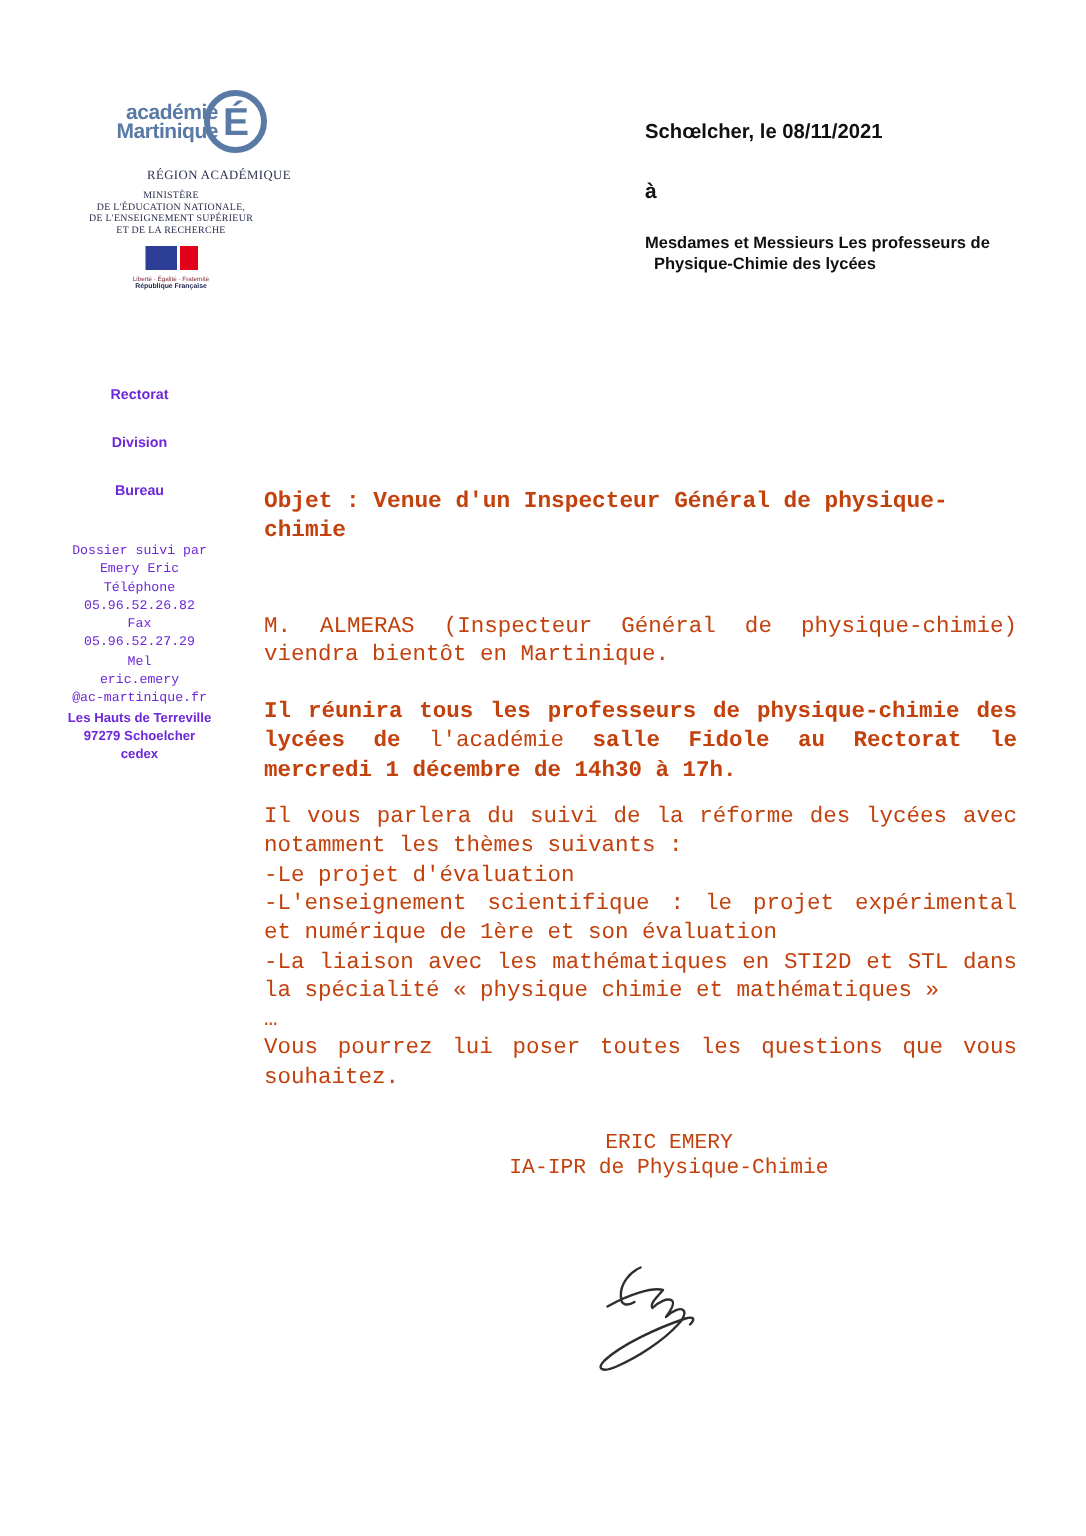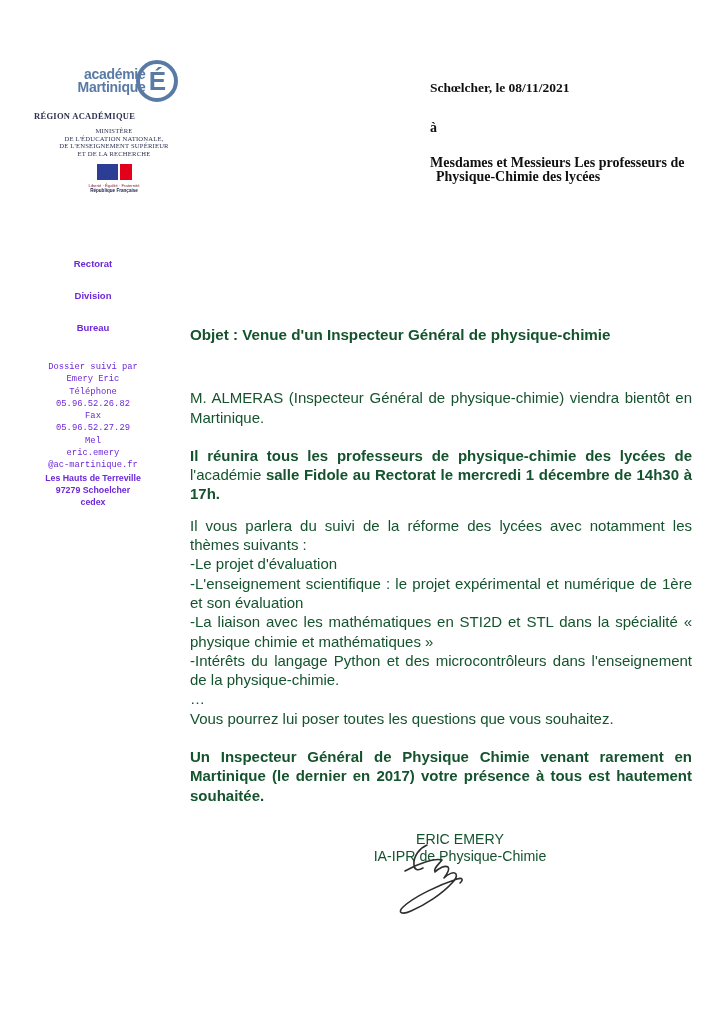--- a/index.html
+++ b/index.html
@@ -17,62 +17,62 @@
     text-align:right; font-weight:bold; font-size:14px; line-height:13px;
     letter-spacing:-0.3px; margin-right:-9px; position:relative; z-index:2;
   }
   .logo-circle {
     width:42px; height:42px; border-radius:50%;
     display:flex; align-items:center; justify-content:center;
     font-weight:bold; font-size:26px; position:relative; z-index:1;
     background:#fff;
   }
   .region-line {
-    margin-top:9px; text-align:left;
-    font-family:"Liberation Serif", serif; font-weight:bold;
+    margin-top:9px; text-align:right;
+    font-family:"Liberation Serif", serif; font-weight:normal;
     font-size:8.5px; letter-spacing:0.3px;
   }
   .ministry-lines {
     margin-top:6px; text-align:center;
     font-family:"Liberation Serif", serif;
     font-size:6.6px; line-height:7.6px; letter-spacing:0.2px;
   }
   .emblem { margin-top:7px; text-align:center; }
   .flag { display:inline-flex; gap:2px; vertical-align:top; }
   .flag-blue { width:21px; height:16px; }
   .flag-red  { width:12px; height:16px; }
   .emblem-motto { font-size:4.2px; color:#7a2430; line-height:5px; margin-top:1px; }
   .emblem-republique { font-size:4.6px; font-weight:bold; color:#23284f; line-height:5.5px; }
 
   
   .header-right {
     position:absolute; left:430px; top:80px; width:280px;
-    font-family:Liberation Serif, serif; color:#101010;
+    font-family:Liberation Sans, sans-serif; color:#101010;
   }
   .date-line { font-weight:bold; font-size:13.5px; }
   .sender-block { margin-top:30px; font-weight:bold; font-size:13px; line-height:15.5px; }
   .sender-block .indent { padding-left:5px; }
   .to-label { margin-top:24px; font-weight:bold; font-size:14px; }
-  .recipient-block { margin-top:20px; font-weight:bold; font-size:14px; line-height:14px; }
+  .recipient-block { margin-top:20px; font-weight:bold; font-size:11px; line-height:14px; }
   .recipient-block .indent { padding-left:6px; }
 
   
   .sidebar {
     position:absolute; left:40px; top:258px; width:106px;
     text-align:center; color:#6d28d9;
   }
   .sb-head { font-weight:bold; font-size:9.5px; }
   .sb-head + .sb-head { margin-top:21px; }
   .sb-dossier { margin-top:28px; font-size:8.8px; line-height:12.3px;font-family:Liberation Mono, monospace; }
   .sb-address { font-weight:bold; font-size:8.8px; line-height:12.3px; }
 
   
   .main {
-    position:absolute; left:190px; top:325px; width:502px;
-    font-size:15px; line-height:19.3px; color:#14532d;
+    position:absolute; left:176px; top:325px; width:502px;
+    font-size:15px; line-height:19.3px; color:#c2410c;font-family:Liberation Mono, monospace;
   }
   .objet-line { font-weight:bold; font-size:15.2px; }
   .para { text-align:justify; }
   .p1 { margin-top:44px; }
   .p2 { margin-top:19px; font-weight:bold; }
   .p2 .unbold { font-weight:normal; }
   .p3 { margin-top:12px; }
   .p4 { margin-top:19px; font-weight:bold; }
   .sig-block { margin-top:26px; width:280px; margin-left:130px; text-align:center; line-height:17px; font-size:14.2px; }
   .signature-svg { position:absolute; left:385px; top:840px; }
@@ -145,26 +145,24 @@
 
     <p class="para p1">M. ALMERAS (Inspecteur Général de physique-chimie) viendra bientôt en Martinique.</p>
 
     <p class="para p2"><span>Il réunira tous les professeurs de physique-chimie des lycées de</span><span class="unbold"> l'académie </span><span>salle Fidole au Rectorat le mercredi 1 décembre de 14h30 à 17h.</span></p>
 
     <div class="para p3">
       <div class="para">Il vous parlera du suivi de la réforme des lycées avec notamment les thèmes suivants :</div>
       <div class="para">-Le projet d'évaluation</div>
       <div class="para">-L'enseignement scientifique : le projet expérimental et numérique de 1ère et son évaluation</div>
       <div class="para">-La liaison avec les mathématiques en STI2D et STL dans la spécialité « physique chimie et mathématiques »</div>
-      <div class="para">-Intérêts du langage Python et des microcontrôleurs dans l'enseignement de la physique-chimie.</div>
       <div>…</div>
       <div class="para">Vous pourrez lui poser toutes les questions que vous souhaitez.</div>
     </div>
 
-    <p class="para p4">Un Inspecteur Général de Physique Chimie venant rarement en Martinique (le dernier en 2017) votre présence à tous est hautement souhaitée.</p>
 
     <div class="sig-block">
       <div>ERIC EMERY</div>
       <div>IA-IPR de Physique-Chimie</div>
     </div>
   </div>
 
   <svg class="signature-svg" width="95" height="82" viewBox="0 0 95 82">
     <path d="M42,5 C35,8 28,16 29,25 C29,30 33,31 38,28
              M20,31 C34,23 50,18 57,20 C53,25 48,29 50,32

